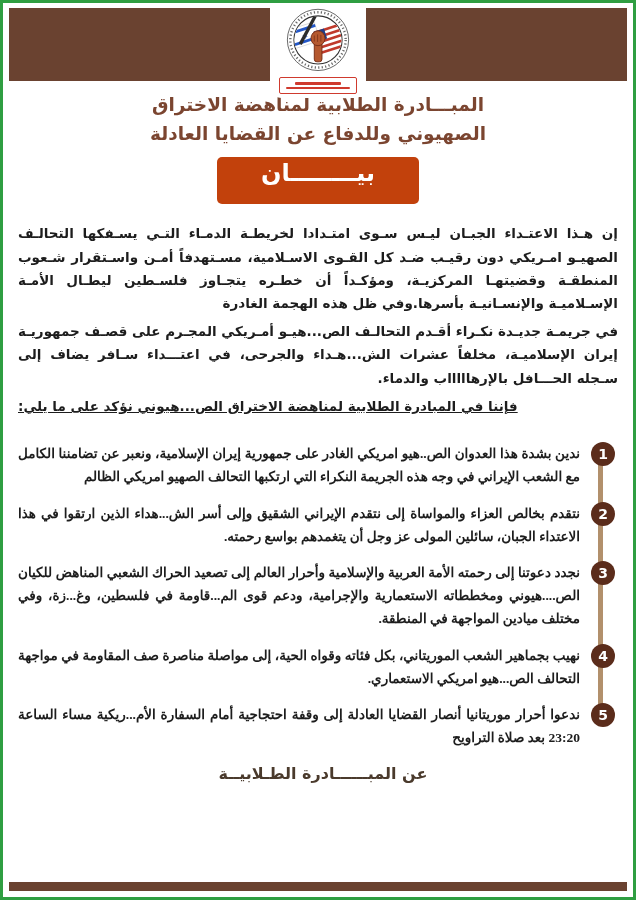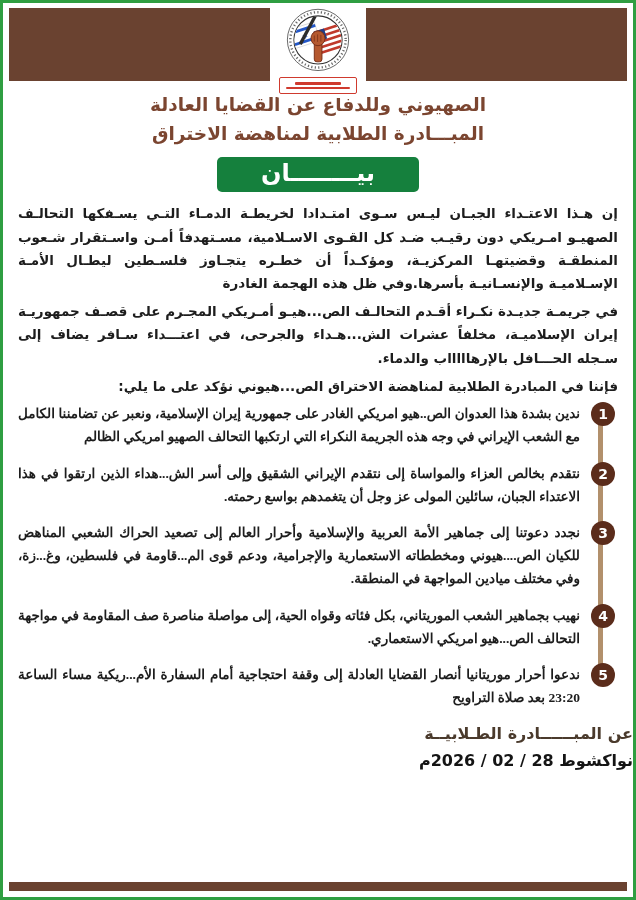--- a/index.html
+++ b/index.html
@@ -40,38 +40,38 @@
     margin:88px 30px 0;
     text-align:center;
     color:#7b4530;
     font-weight:bold;
     font-size:18.5px;
     line-height:1.55;
   }
   .bayan{
     display:block;
     width:fit-content;
-    margin:9px auto 10px;
-    background:#15803d;
+    margin:9px auto 18px;
+    background:#c2410c;
     color:#ffffff;
     font-weight:bold;
     font-size:24px;
-    padding:2px 44px 5px;
+    padding:2px 44px 17px;
     border-radius:5px;
     letter-spacing:1px;
   }
   .body-text{
     margin:0 15px;
     color:#1d1d1d;
     font-size:13.5px;
     font-weight:bold;
     line-height:1.72;
   }
   .body-text p{margin:0 0 5px;text-align:justify;}
-  .body-text p.intro{margin:4px 0 4px;text-align:right;}
+  .body-text p.intro{margin:4px 0 24px;text-align:left;text-decoration:underline;}
   .list{
     position:relative;
     padding-right:38px;
   }
   .vline{
     position:absolute;
     right:15px;top:13px;bottom:26px;
     width:5px;border-radius:3px;
     background:#b2906c;
     z-index:0;
@@ -83,21 +83,21 @@
     right:-35px;top:0;
     width:24px;height:24px;border-radius:50%;
     background:#5b2c1b;color:#ffffff;
     font-size:14px;font-weight:bold;
     display:flex;align-items:center;justify-content:center;
     z-index:1;
     direction:ltr;
   }
   .footer{
     margin-top:14px;
-    text-align:right;
+    text-align:center;
     font-weight:bold;
     padding-left:10px;
   }
   .footer .f1{font-size:16px;color:#4a3a2c;margin-bottom:8px;}
   .footer .f2{font-size:17px;color:#141414;margin-bottom:8px;}
   .footer .f3{font-size:16px;color:#141414;}
 </style>
 </head>
 <body>
 
@@ -141,22 +141,22 @@
         <line x1="34.6" y1="26.5" x2="34.6" y2="32.5" stroke="#7a2f16" stroke-width="0.7"></line>
       </g>
     </svg>
     <div class="logo-banner">
       <span class="redline l1"></span>
       <span class="redline l2"></span>
     </div>
   </div>
 
   <div class="org-name">
+    <div>المبـــادرة الطلابية لمناهضة الاختراق</div>
     <div>الصهيوني وللدفاع عن القضايا العادلة</div>
-    <div>المبـــادرة الطلابية لمناهضة الاختراق</div>
   </div>
 
   <div class="bayan">بيــــــــان</div>
 
   <div class="body-text">
     <p>إن هـذا الاعتـداء الجبـان ليـس سـوى امتـدادا لخريطـة الدمـاء التـي يسـفكها التحالـف الصهيـو امـريكي دون رقيـب ضـد كل القـوى الاسـلامية، مسـتهدفاً أمـن واسـتقرار شـعوب المنطقـة وقضيتهـا المركزيـة، ومؤكـداً أن خطـره يتجـاوز فلسـطين ليطـال الأمـة الإسـلاميـة والإنسـانيـة بأسرها.وفي ظل هذه الهجمة الغادرة</p>
     <p>في جريمـة جديـدة نكـراء أقـدم التحالـف الص...هيـو أمـريكي المجـرم على قصـف جمهوريـة إيران الإسلاميـة، مخلفاً عشرات الش...هـداء والجرحى، في اعتـــداء سـافر يضاف إلى سـجله الحـــافل بالإرهاااااب والدماء.</p>
     <p class="intro">فإننا في المبادرة الطلابية لمناهضة الاختراق الص...هيوني نؤكد على ما يلي:</p>
 
     <div class="list">
@@ -167,35 +167,34 @@
         <div class="item-text">ندين بشدة هذا العدوان الص..هيو امريكي الغادر على جمهورية إيران الإسلامية، ونعبر عن تضامننا الكامل مع الشعب الإيراني في وجه هذه الجريمة النكراء التي ارتكبها التحالف الصهيو امريكي الظالم</div>
       </div>
 
       <div class="item">
         <div class="badge">2</div>
         <div class="item-text">نتقدم بخالص العزاء والمواساة إلى نتقدم الإيراني الشقيق وإلى أسر الش...هداء الذين ارتقوا في هذا الاعتداء الجبان، سائلين المولى عز وجل أن يتغمدهم بواسع رحمته.</div>
       </div>
 
       <div class="item">
         <div class="badge">3</div>
-        <div class="item-text">نجدد دعوتنا إلى جماهير الأمة العربية والإسلامية وأحرار العالم إلى تصعيد الحراك الشعبي المناهض للكيان الص....هيوني ومخططاته الاستعمارية والإجرامية، ودعم قوى الم...قاومة في فلسطين، وغ...زة، وفي مختلف ميادين المواجهة في المنطقة.</div>
+        <div class="item-text">نجدد دعوتنا إلى رحمته الأمة العربية والإسلامية وأحرار العالم إلى تصعيد الحراك الشعبي المناهض للكيان الص....هيوني ومخططاته الاستعمارية والإجرامية، ودعم قوى الم...قاومة في فلسطين، وغ...زة، وفي مختلف ميادين المواجهة في المنطقة.</div>
       </div>
 
       <div class="item">
         <div class="badge">4</div>
         <div class="item-text">نهيب بجماهير الشعب الموريتاني، بكل فئاته وقواه الحية، إلى مواصلة مناصرة صف المقاومة في مواجهة التحالف الص...هيو امريكي الاستعماري.</div>
       </div>
 
       <div class="item">
         <div class="badge">5</div>
         <div class="item-text">ندعوا أحرار موريتانيا أنصار القضايا العادلة إلى وقفة احتجاجية أمام السفارة الأم...ريكية مساء الساعة 23:20 بعد صلاة التراويح</div>
       </div>
     </div>
   </div>
 
   <div class="footer">
     <div class="f1">عن المبــــــادرة الطـلابيــة</div>
-    <div class="f3">نواكشوط 28 / 02 / 2026م</div>
   </div>
 
   <div class="bottom-bar"></div>
 
 </div>
 
 </body></html>

